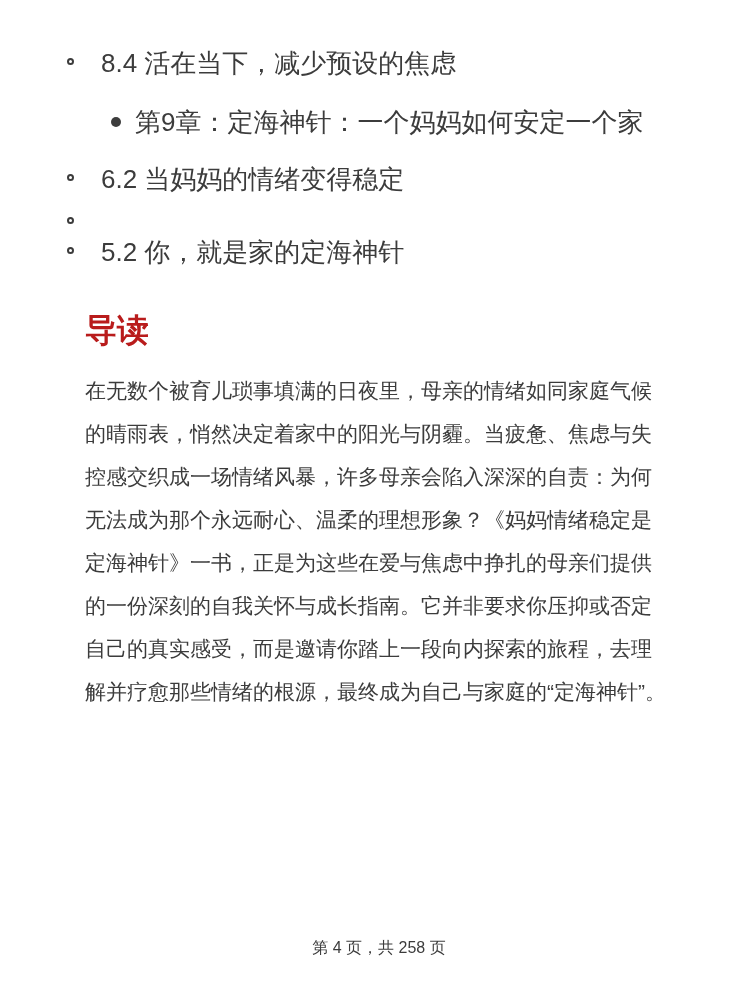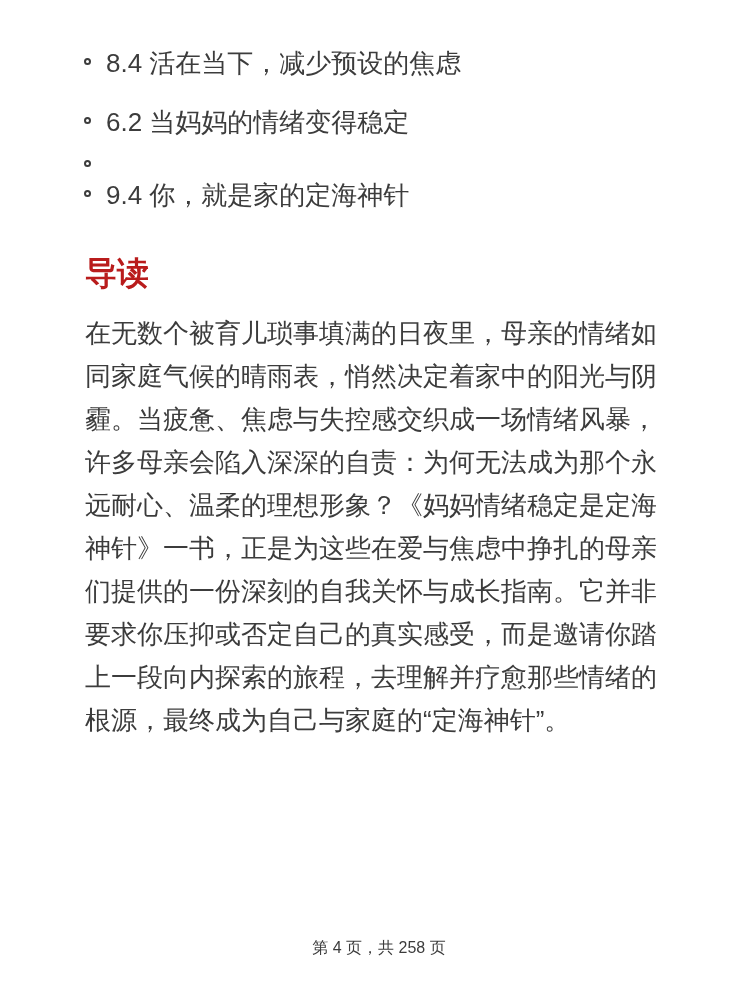--- a/index.html
+++ b/index.html
@@ -22,21 +22,21 @@
   .toc {
     padding-top: 48px;
   }
   .toc-item {
     display: flex;
     align-items: flex-start;
     font-size: 26px;
     line-height: 30px;
   }
   .toc-item.lvl1 { padding-left: 111px; margin-bottom: 27px; }
-  .toc-item.lvl2 { padding-left: 84px; margin-bottom: 13px; }
+  .toc-item.lvl2 { padding-left: 67px; margin-bottom: 13px; gap: 12px; }
   .toc-item.lvl2.after-gap { margin-bottom: 29px; }
   .bullet {
     flex: none;
     border-radius: 50%;
     margin-top: 10px;
   }
   .lvl1 .bullet {
     width: 10px; height: 10px;
     background: #3c3c3c;
     margin-right: 14px;
@@ -50,21 +50,21 @@
   .section-heading {
     margin: 44px 83px 0 85px;
     font-size: 32px;
     line-height: 38px;
     font-weight: bold;
     color: #b91c1c;
   }
   .intro-paragraph {
     margin: 20px 83px 0 85px;
     width: 582px;
-    font-size: 26px;
+    font-size: 21px;
     line-height: 43px;
     text-align: left;
     color: #3c3c3c;
     word-break: break-all;
   }
   .page-footer {
     position: absolute;
     left: 8px;
     right: 0;
     top: 938px;
@@ -78,34 +78,38 @@
 
 <div class="page">
 
   <div class="toc">
 
     <div class="toc-item lvl2 after-gap">
       <span class="bullet"></span>
       <span>8.4 活在当下，减少预设的焦虑</span>
     </div>
 
+    <div class="toc-item lvl1">
+      <span class="bullet"></span>
+      <span>第9章：定海神针：一个妈妈如何安定一个家</span>
+    </div>
 
     <div class="toc-item lvl2">
       <span class="bullet"></span>
       <span>6.2 当妈妈的情绪变得稳定</span>
     </div>
 
     <div class="toc-item lvl2">
       <span class="bullet"></span>
     </div>
 
 
     <div class="toc-item lvl2">
       <span class="bullet"></span>
-      <span>9.4 你，就是家的定海神针</span>
+      <span>5.2 你，就是家的定海神针</span>
     </div>
 
   </div>
 
   <h2 class="section-heading">导读</h2>
 
   <div class="intro-paragraph">在无数个被育儿琐事填满的日夜里，母亲的情绪如同家庭气候的晴雨表，悄然决定着家中的阳光与阴霾。当疲惫、焦虑与失控感交织成一场情绪风暴，许多母亲会陷入深深的自责：为何无法成为那个永远耐心、温柔的理想形象？《妈妈情绪稳定是定海神针》一书，正是为这些在爱与焦虑中挣扎的母亲们提供的一份深刻的自我关怀与成长指南。它并非要求你压抑或否定自己的真实感受，而是邀请你踏上一段向内探索的旅程，去理解并疗愈那些情绪的根源，最终成为自己与家庭的“定海神针”。</div>
 
   <div class="page-footer">第 4 页，共 258 页</div>
 

